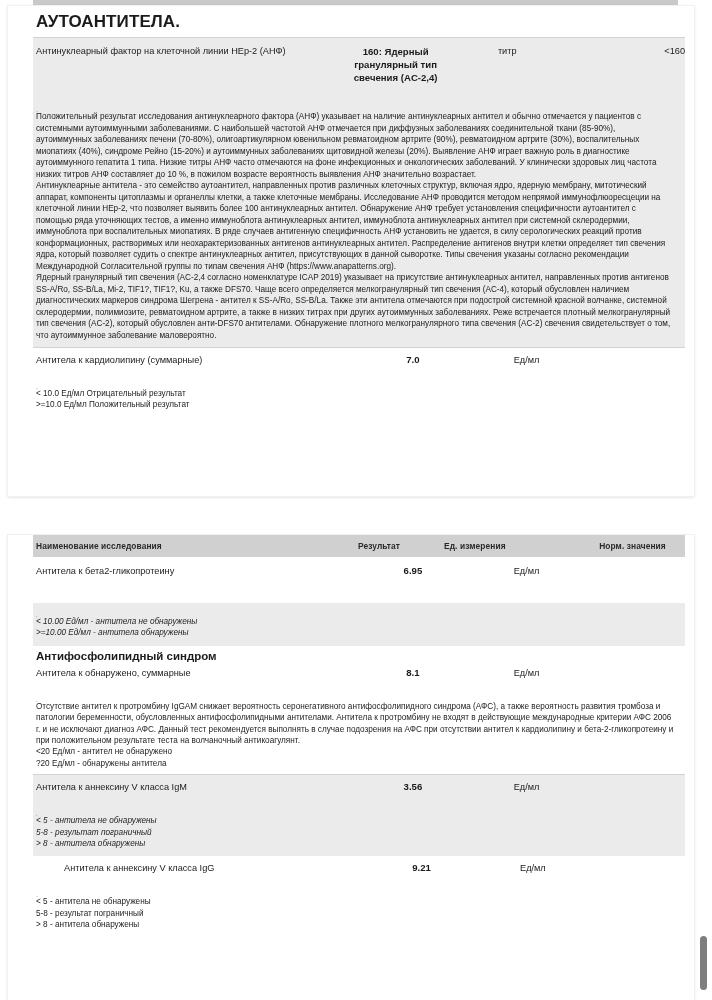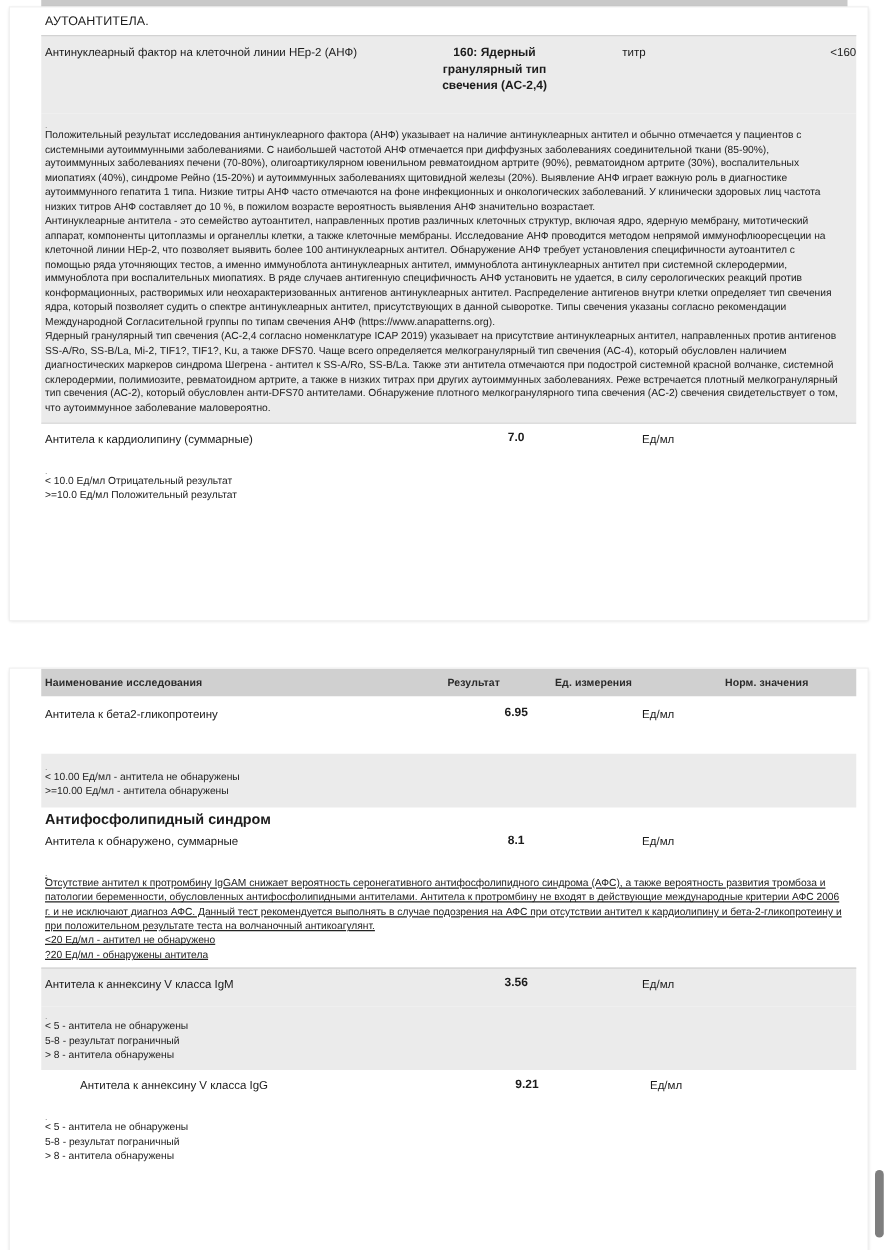--- a/index.html
+++ b/index.html
@@ -48,22 +48,22 @@
 
   .page-inner {
     position: absolute;
     left: 25px;
     right: 9px;
     top: 0;
   }
 
   
   .section-title {
-    font-size: 10px;
-    font-weight: normal;
+    font-size: 17px;
+    font-weight: bold;
     color: #1b1b1b;
     letter-spacing: 0.1px;
     padding: 6px 0 5px 3px;
   }
   .sub-heading {
     font-size: 11.5px;
     font-weight: bold;
     color: #1b1b1b;
     padding: 4px 0 3px 3px;
   }
@@ -78,21 +78,21 @@
     line-height: 12.5px;
     padding: 6px 0 6px 0;
     gap: 36px;
   }
   .row.shaded { background: #ebebeb; }
   .row.topline { border-top: 1px solid #d2d2d2; }
 
   .c-name   { width: 305px; padding-left: 3px; box-sizing: border-box; }
   .c-result { width: 82px;  text-align: center; font-weight: bold; font-size: 9.6px; }
   .c-units  { width: 136px; padding-left: 24px; box-sizing: border-box; }
-  .c-norm   { flex: 1;      padding-left: 24px; box-sizing: border-box; }
+  .c-norm   { flex: 1;      padding-left: 24px; box-sizing: border-box; text-align: center; }
 
   .c-name.center-bold {
     text-align: center;
     font-weight: bold;
     font-size: 9.6px;
     line-height: 13px;
   }
 
   
   .thead {
@@ -107,21 +107,21 @@
   .thead .c-result { font-weight: bold; font-size: 8.4px; }
 
   
   .note {
     font-size: 8.2px;
     line-height: 11.4px;
     color: #232323;
     padding: 3px 10px 7px 3px;
     text-align: left;
   }
-  .note.shaded { background: #ebebeb; }
+  .note.shaded { background: #ebebeb; font-style: italic; }
   .note .dot { display: block; height: 7px; font-size: 7px; color: #8a8a8a; }
   .note p { margin: 0; }
   .note .ref { display: block; }
 
   .descr {
     background: #ebebeb;
     font-size: 8.2px;
     line-height: 11.5px;
     color: #212121;
     padding: 4px 12px 6px 3px;
@@ -214,21 +214,21 @@
 
       <div class="sub-heading">Антифосфолипидный синдром</div>
 
       <div class="row" style="padding:2px 0 6px 0;">
         <div class="c-name">Антитела к обнаружено, суммарные</div>
         <div class="c-result">8.1</div>
         <div class="c-units">Ед/мл</div>
         <div class="c-norm"></div>
       </div>
 
-      <div class="note" style="padding-bottom:5px;text-decoration:underline;">
+      <div class="note" style="padding-bottom:5px;">
         <span class="dot">.</span>
         <p>Отсутствие антител к протромбину IgGAM снижает вероятность серонегативного антифосфолипидного синдрома (АФС), а также вероятность развития тромбоза и патологии беременности, обусловленных антифосфолипидными антителами. Антитела к протромбину не входят в действующие международные критерии АФС 2006 г. и не исключают диагноз АФС. Данный тест рекомендуется выполнять в случае подозрения на АФС при отсутствии антител к кардиолипину и бета-2-гликопротеину и при положительном результате теста на волчаночный антикоагулянт.</p>
         <span class="ref">&lt;20 Ед/мл - антител не обнаружено</span>
         <span class="ref">?20 Ед/мл - обнаружены антитела</span>
       </div>
 
       <div class="row shaded topline" style="padding:6px 0 6px 0;">
         <div class="c-name">Антитела к аннексину V класса IgM</div>
         <div class="c-result">3.56</div>
         <div class="c-units">Ед/мл</div>

